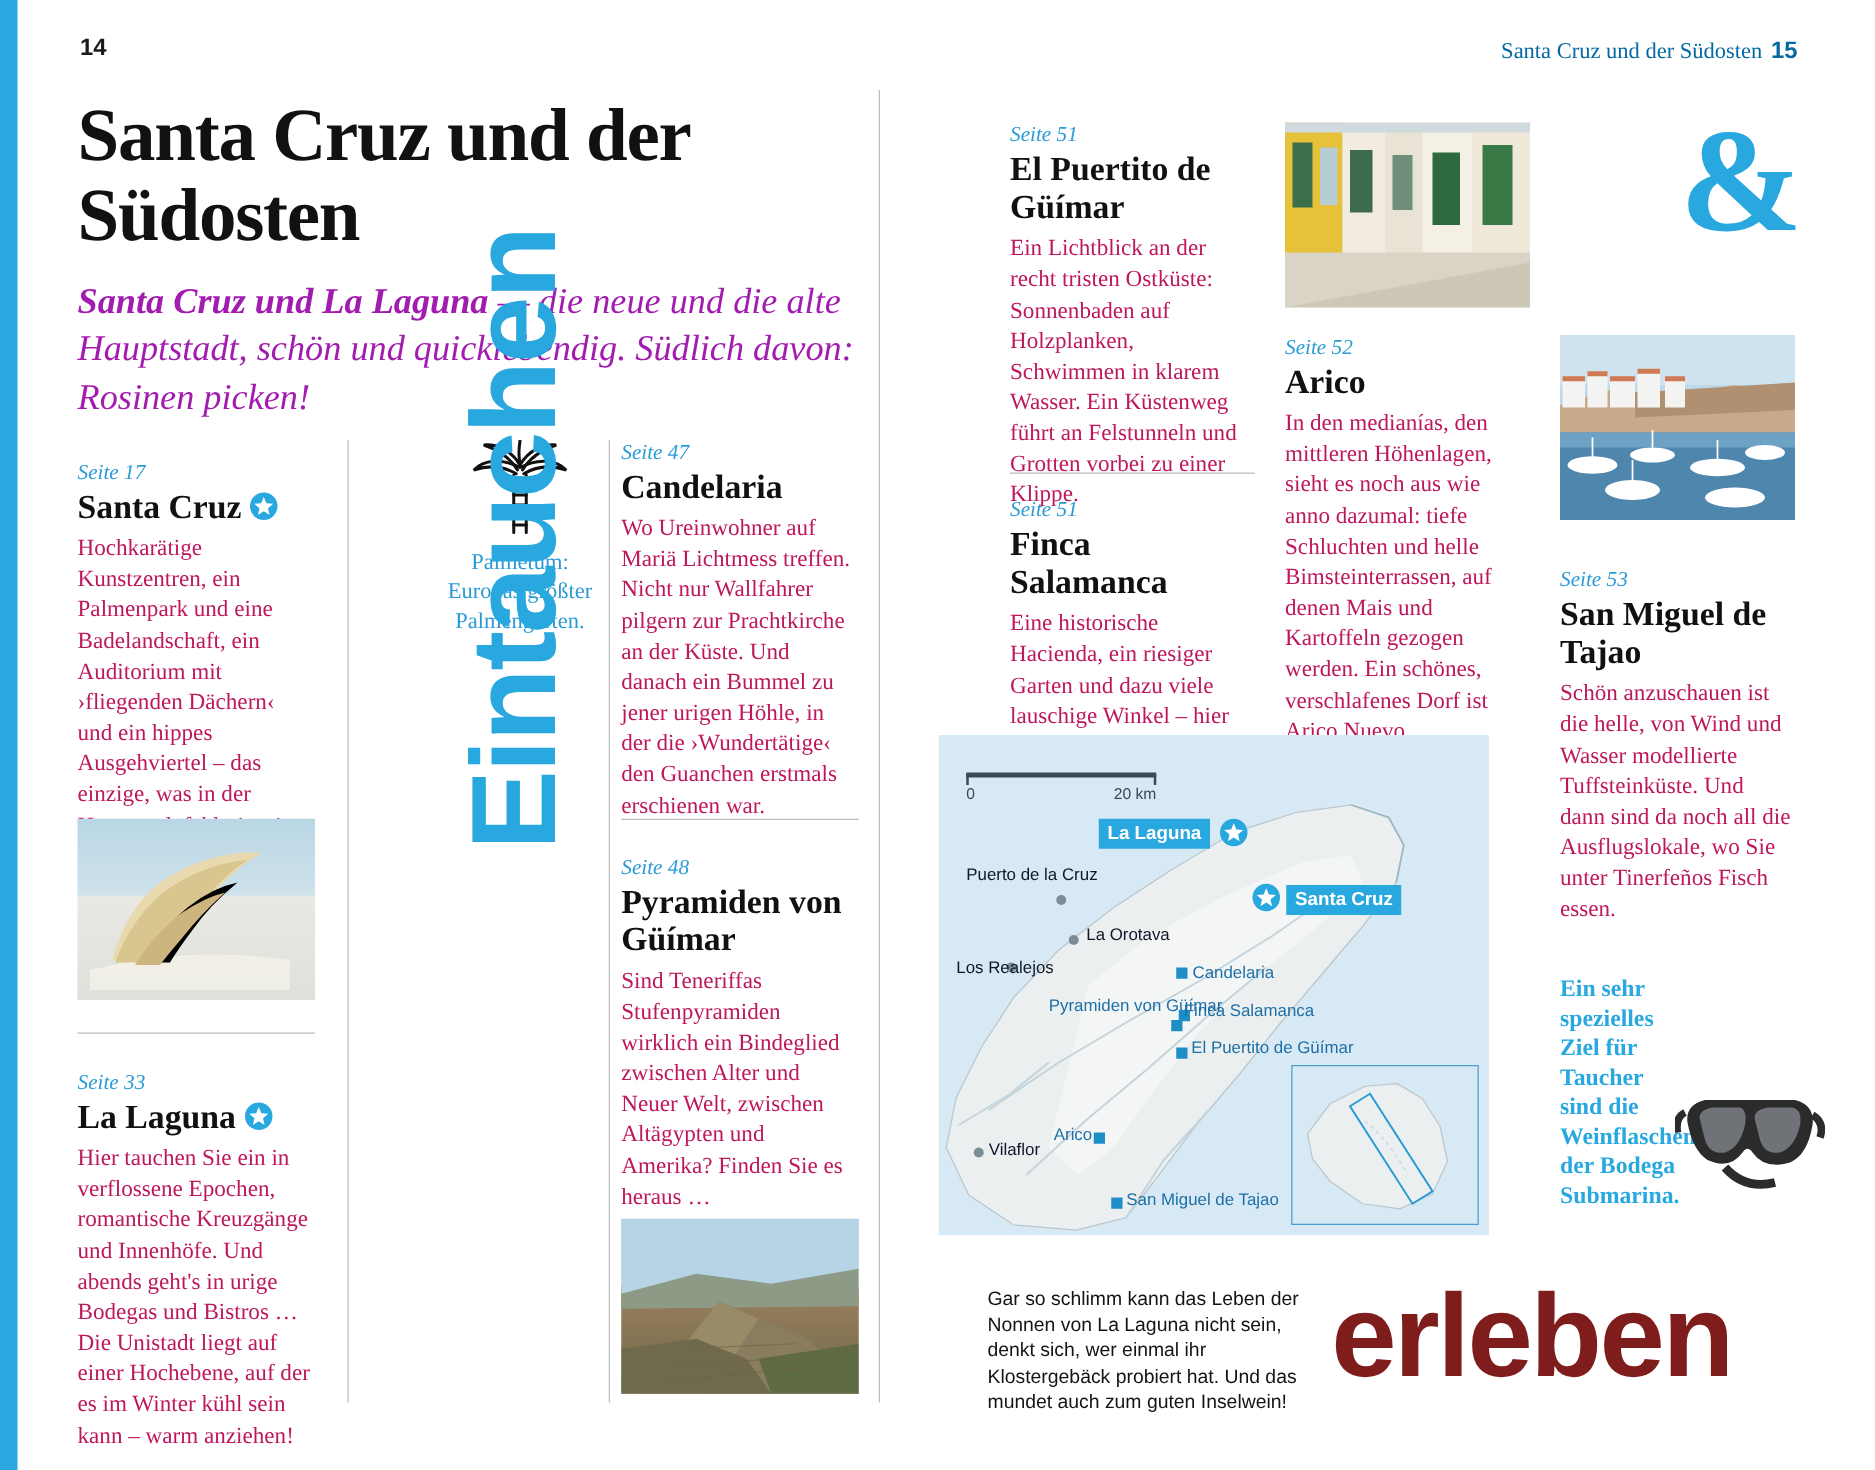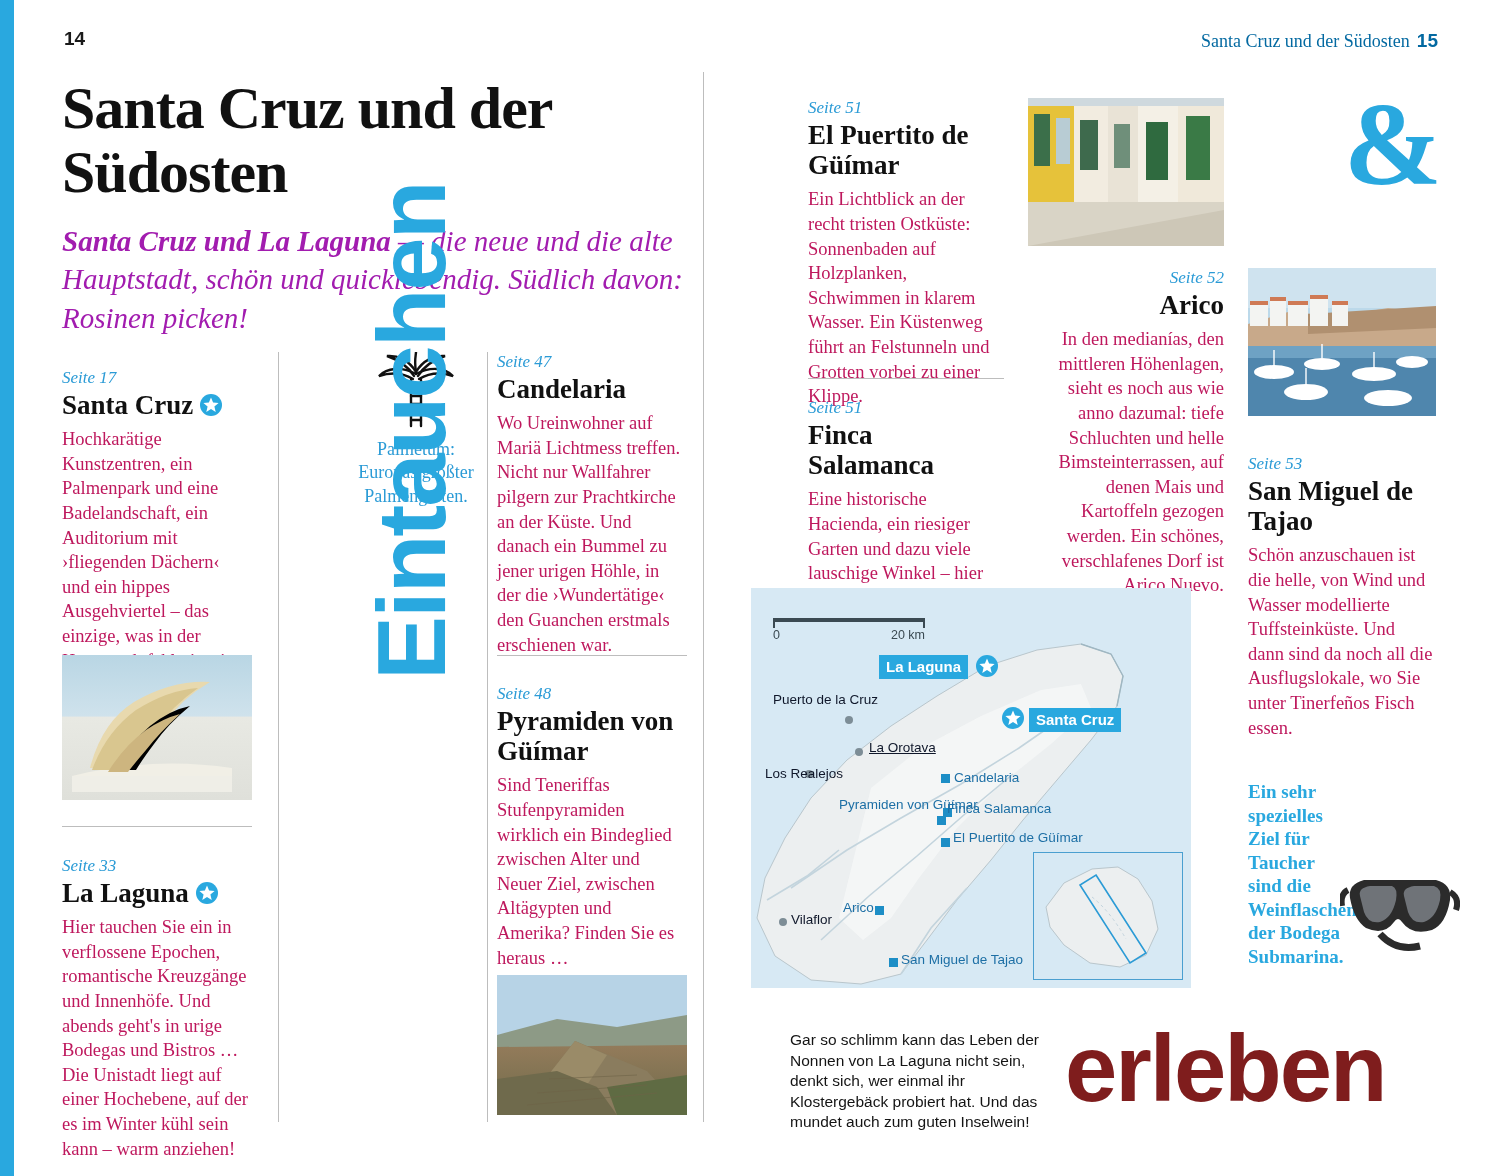--- a/index.html
+++ b/index.html
@@ -101,21 +101,21 @@
     line-height: 120px;
   }
 
   .photo-pyr {
     position: absolute; left: 497px; top: 975px; width: 190px; height: 140px;
     background: linear-gradient(#aacbe0 0%, #c4d8e4 38%, #9c7f5e 39%, #6d6a4a 100%);
   }
 
   
   .col-r1 { position: absolute; left: 808px; top: 98px; width: 196px; }
-  .col-r2 { position: absolute; left: 1028px; top: 268px; width: 196px; text-align: right; }
+  .col-r2 { position: absolute; left: 1028px; top: 268px; width: 196px; }
   .col-r3 { position: absolute; left: 1248px; top: 426px; width: 186px; margin-top: 28px; }
 
   .photo-street {
     position: absolute; left: 1028px; top: 98px; width: 196px; height: 148px;
   }
   .photo-harbor {
     position: absolute; left: 1248px; top: 268px; width: 188px; height: 148px;
   }
 
   .amp {
@@ -265,21 +265,21 @@
     <div class="seite">Seite 47</div>
     <div class="entry-title">Candelaria</div>
     <div class="entry-body">Wo Ureinwohner auf Mariä Lichtmess treffen. Nicht nur Wallfahrer pilgern zur Prachtkirche an der Küste. Und danach ein Bummel zu jener urigen Höhle, in der die ›Wundertätige‹ den Guanchen erstmals erschienen war.</div>
   </div>
 
   <div class="rule-h" style="position:absolute; left:497px; top:655px; width:190px;"></div>
 
   <div style="position:absolute; left:497px; top:684px; width:190px;">
     <div class="seite">Seite 48</div>
     <div class="entry-title">Pyramiden von Güímar</div>
-    <div class="entry-body">Sind Teneriffas Stufenpyramiden wirklich ein Bindeglied zwischen Alter und Neuer Ziel, zwischen Altägypten und Amerika? Finden Sie es heraus …</div>
+    <div class="entry-body">Sind Teneriffas Stufenpyramiden wirklich ein Bindeglied zwischen Alter und Neuer Welt, zwischen Altägypten und Amerika? Finden Sie es heraus …</div>
   </div>
 
   <div class="photo photo-pyr">
     <svg viewBox="0 0 190 140" width="190" height="140">
       <rect width="190" height="60" fill="#b7d3e6"></rect>
       <path d="M0 60 L60 44 L120 52 L190 40 L190 70 L0 72 Z" fill="#8d9a86"></path>
       <path d="M20 140 L78 66 L150 96 L190 140 Z" fill="#8a7c5e"></path>
       <path d="M20 140 L78 66 L110 80 L70 140 Z" fill="#9a8b68"></path>
       <path d="M0 140 L0 104 L60 96 L100 112 L120 140 Z" fill="#6f6a4c"></path>
       <path d="M110 112 L190 100 L190 140 L120 140 Z" fill="#5f6b43"></path>
@@ -432,21 +432,21 @@
           <circle cx="12" cy="12" r="11" fill="#29a8df"></circle>
           <polygon points="12,4.5 14.1,9.6 19.6,10 15.4,13.6 16.7,19 12,16 7.3,19 8.6,13.6 4.4,10 9.9,9.6" fill="#ffffff"></polygon>
         </svg>
     </span>
     <div class="map-badge" style="left:278px; top:120px;">Santa Cruz</div>
 
     <div class="map-town" style="left:94px; top:128px;"></div>
     <div class="map-label" style="left:22px; top:104px; width:80px; line-height:1.15;">Puerto de la Cruz</div>
 
     <div class="map-town" style="left:104px; top:160px;"></div>
-    <div class="map-label" style="left:118px; top:152px;text-decoration:underline;">La Orotava</div>
+    <div class="map-label" style="left:118px; top:152px;">La Orotava</div>
 
     <div class="map-town" style="left:54px; top:182px;"></div>
     <div class="map-label" style="left:14px; top:178px;">Los Realejos</div>
 
     <div class="map-town" style="left:28px; top:330px;"></div>
     <div class="map-label" style="left:40px; top:324px;">Vilaflor</div>
 
     <div class="map-sq" style="left:190px; top:186px;"></div>
     <div class="map-blue" style="left:203px; top:182px;">Candelaria</div>
 

